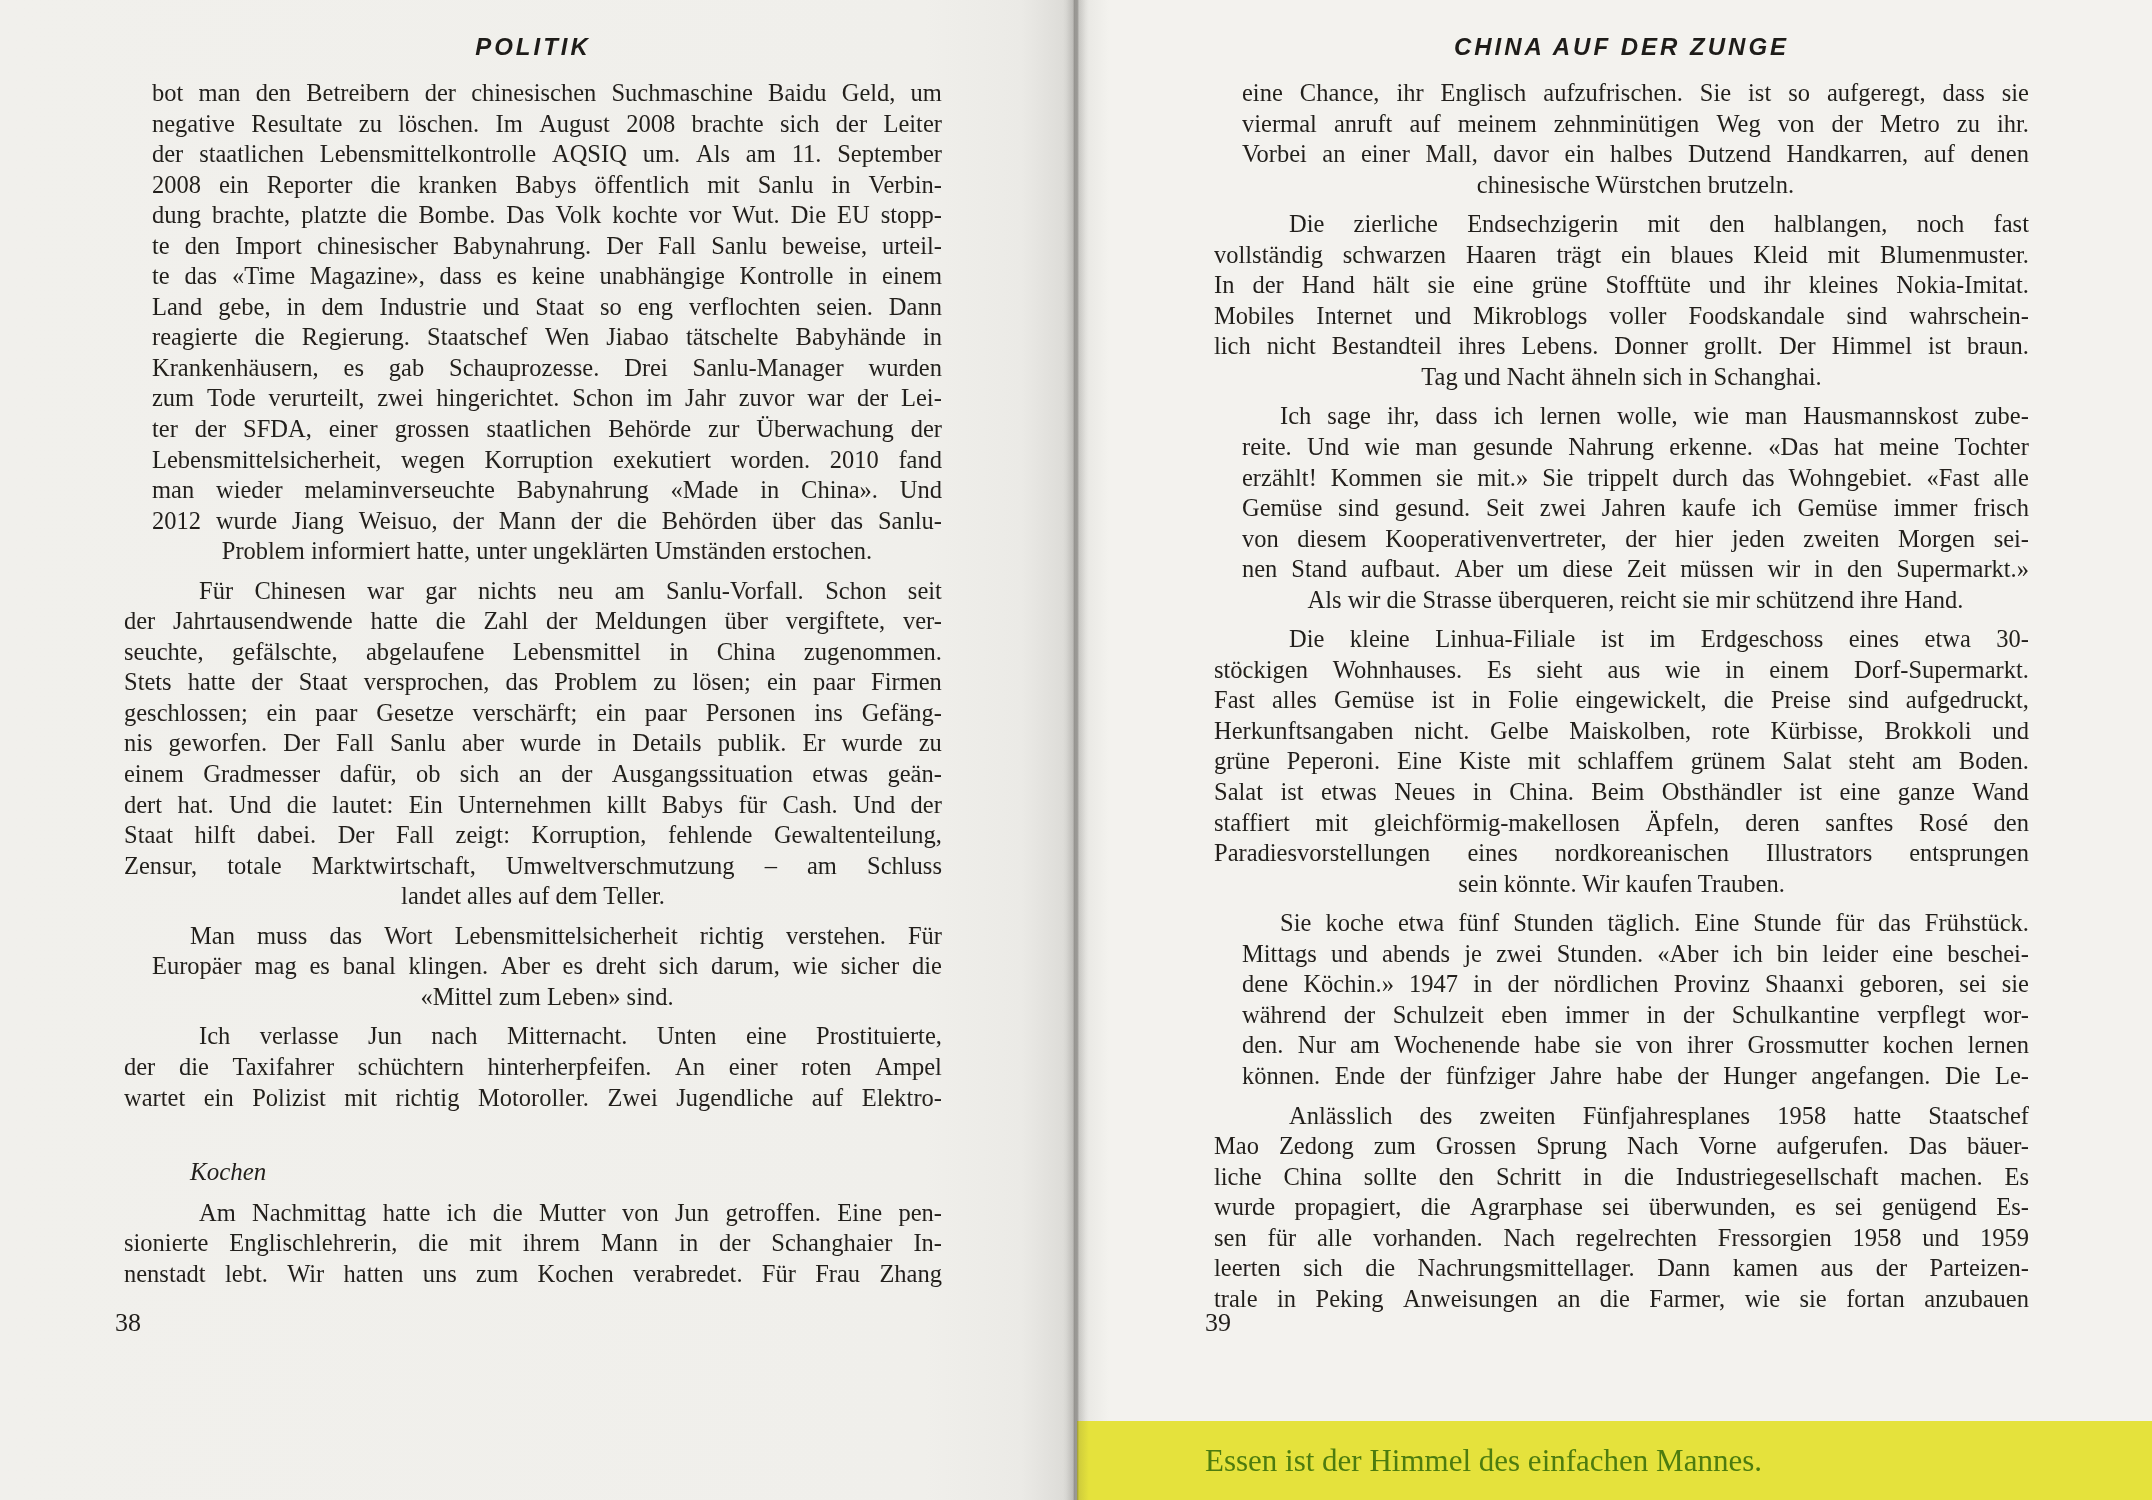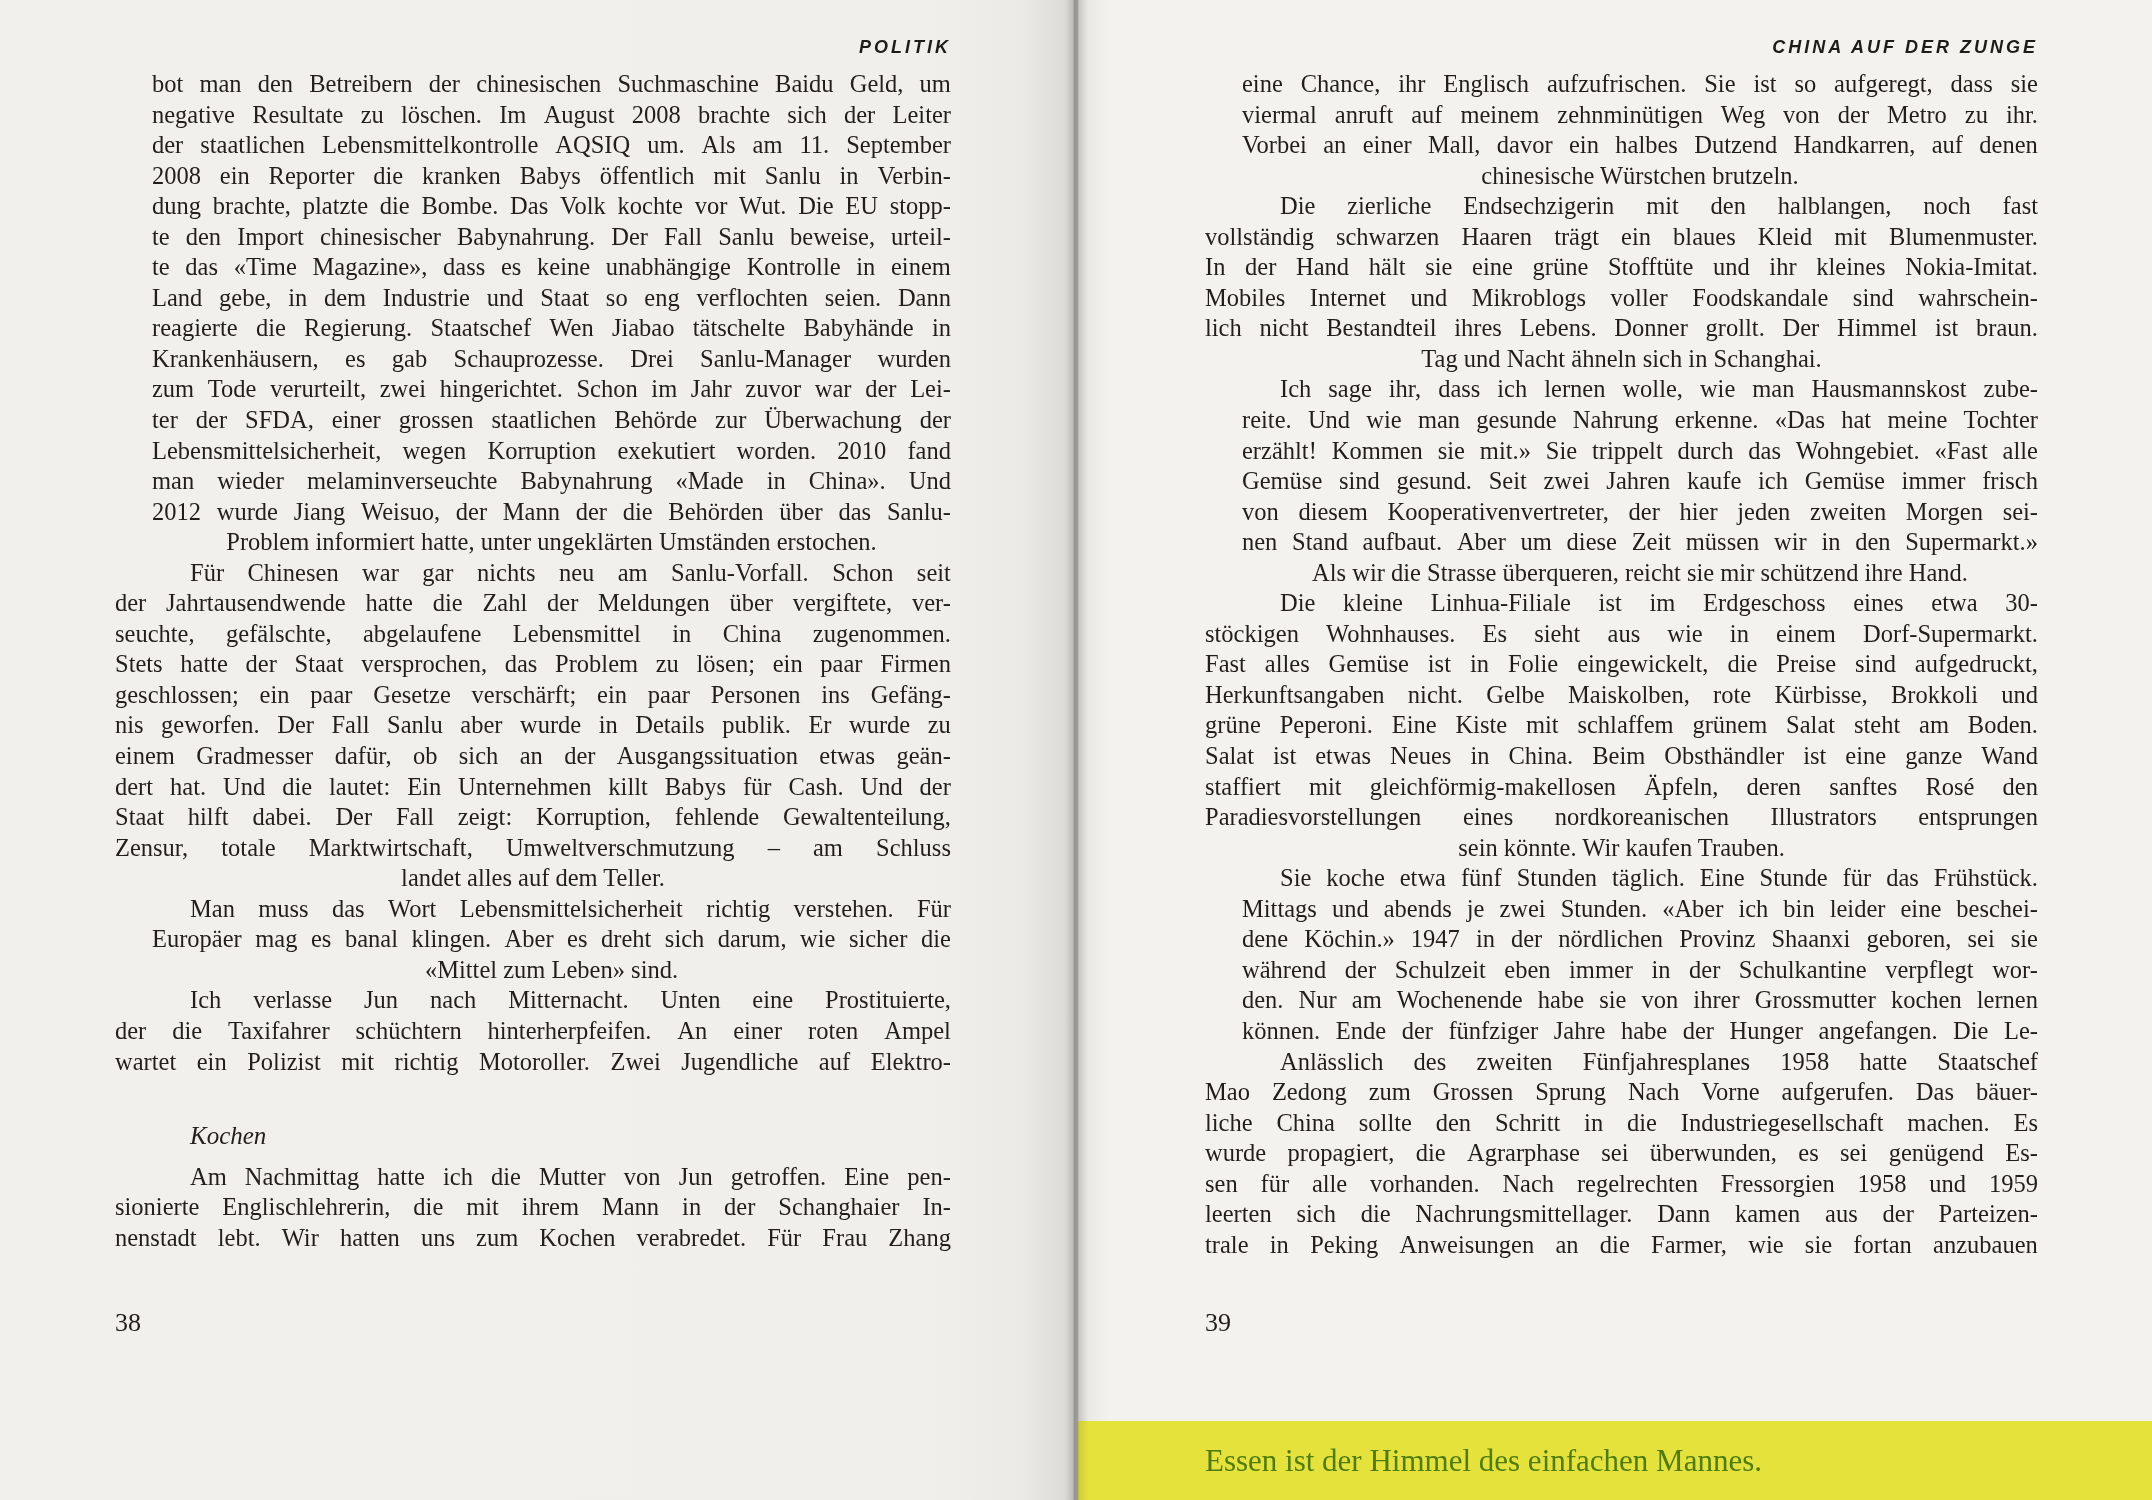--- a/index.html
+++ b/index.html
@@ -27,31 +27,31 @@
       rgba(58,56,52,0) 0%, rgba(58,56,52,0.10) 38%, rgba(58,56,52,0.48) 47%,
       rgba(58,56,52,0.48) 53%, rgba(58,56,52,0.12) 62%, rgba(58,56,52,0) 100%);
   }
 
   .column { position: absolute; top: 0; }
   .page.left  .column { left: 115px; width: 836px; }
   .page.right .column { left: 128px; width: 833px; }
 
   .running-head {
     position: absolute; top: 38px; left: 0; width: 100%;
-    text-align: right;
+    text-align: center;
     font-family: "Liberation Sans", sans-serif;
     font-style: italic; font-weight: 700;
-    font-size: 18px; line-height: 18px;
+    font-size: 24px; line-height: 18px;
     letter-spacing: 3px;
     color: #1e1c19;
   }
 
   .body-text { position: absolute; top: 69px; left: 0; width: 100%; }
 
-  .p { margin: 0; }
+  .p { margin: 9px; }
   .p.inset { margin-left: 37px; }
 
   .tl {
     display: flex; flex-wrap: nowrap; justify-content: space-between;
     height: 30.55px; line-height: 30.55px;
     font-size: 24.5px;
     overflow: hidden;
     white-space: pre;
   }
   .tl.last { display: block; text-align: center; }

